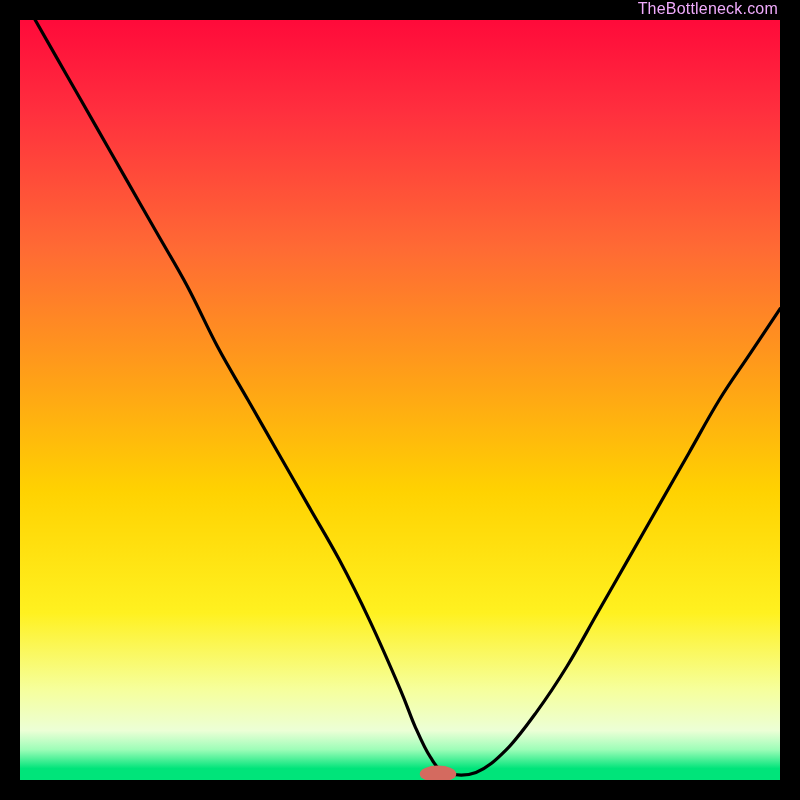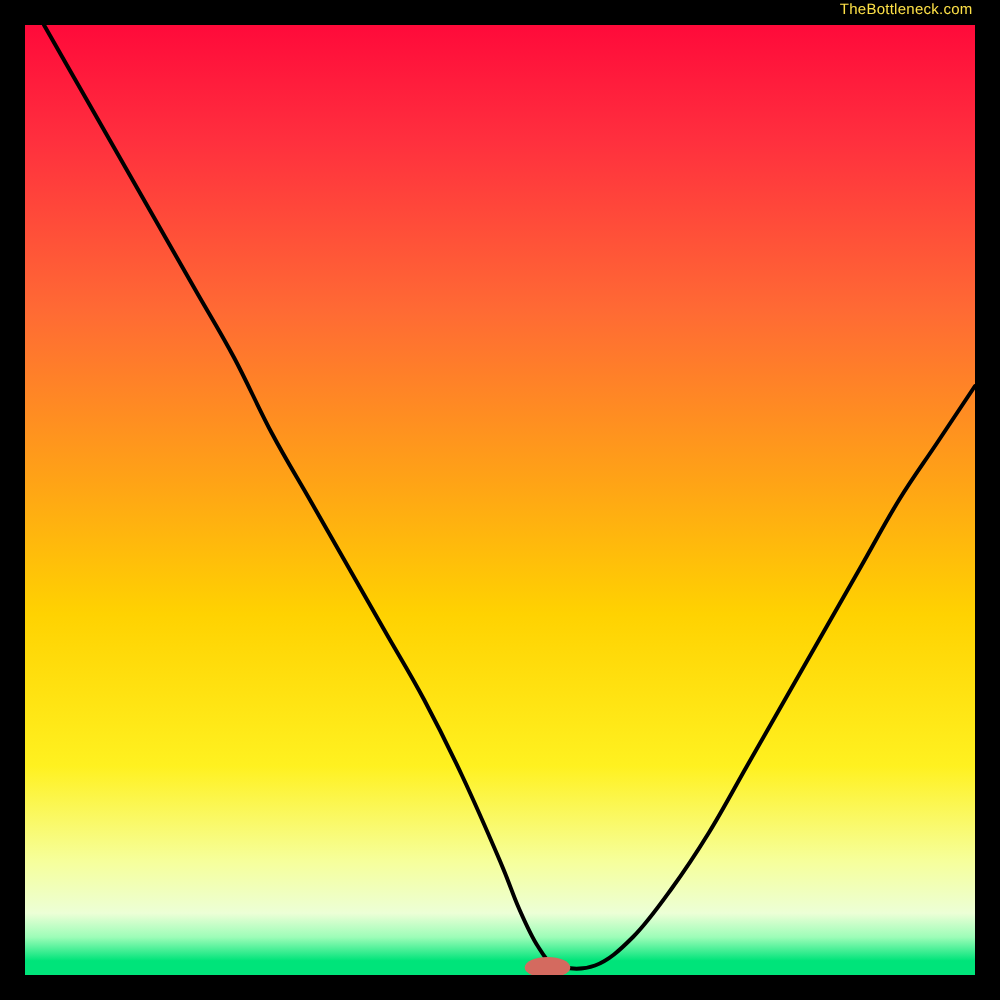--- a/index.html
+++ b/index.html
@@ -26,22 +26,22 @@
   }
   .plot svg {
     display: block;
     width: 100%;
     height: 100%;
   }
   .watermark {
     position: absolute;
     top: 0;
     right: 22px;
-    color: #fde047;
-    font-size: 12px;
+    color: #f0abfc;
+    font-size: 16px;
     font-weight: 500;
     letter-spacing: 0.2px;
     user-select: none;
   }
 </style>
 </head>
 <body>
 
 <div class="frame">
 

